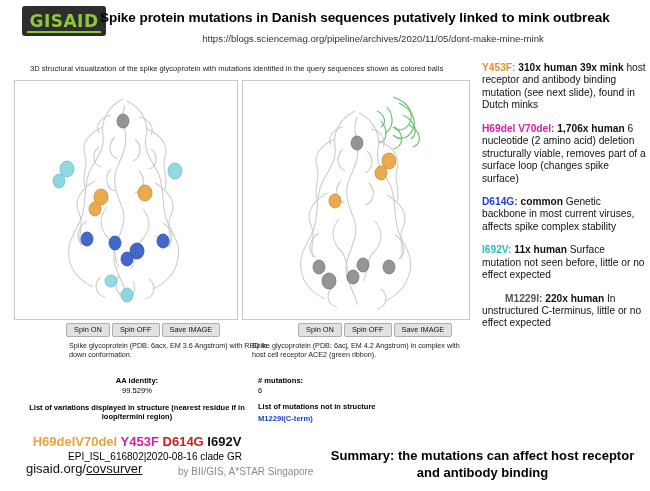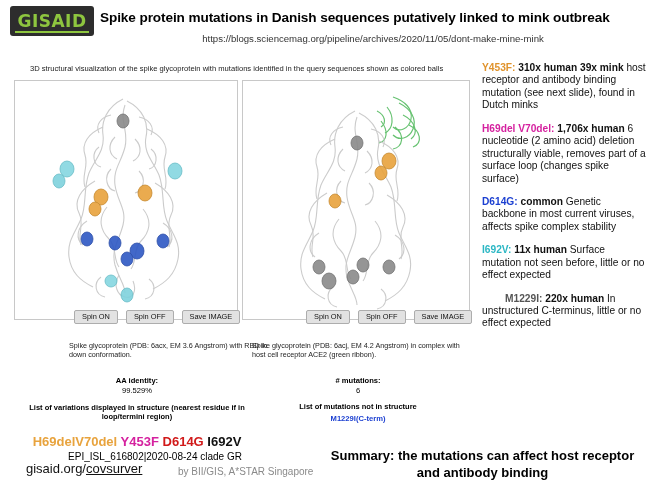--- a/index.html
+++ b/index.html
@@ -18,21 +18,21 @@
 
   
   .header {
     position: absolute;
     left: 0; top: 0;
     width: 650px;
     height: 52px;
   }
   .gisaid-logo {
     position: absolute;
-    left: 10px; top: 6px;
+    left: 22px; top: 6px;
     width: 84px; height: 30px;
     background: #2d2d2d;
     border-radius: 3px;
     display: flex;
     align-items: center;
     justify-content: center;
   }
   .gisaid-logo .g-text {
     font-family: "DejaVu Sans", sans-serif;
     font-weight: bold;
@@ -84,24 +84,23 @@
     height: 238px;
     border: 1px solid #c8c8c8;
     background: #ffffff;
     overflow: hidden;
   }
   .struct-box.left { left: 6px; width: 222px; }
   .struct-box.right { left: 234px; width: 226px; }
 
   .btn-row {
     position: absolute;
-    top: 252px;
+    top: 265px;
     display: flex;
-    gap: 8px;
-    margin-left: 8px;
+    gap: 2px;
   }
   .btn-row.left { left: 58px; }
   .btn-row.right { left: 290px; }
   .mini-btn {
     font-size: 7.4px;
     padding: 2px 7px;
     background: #e2e2e2;
     border: 1px solid #adadad;
     border-radius: 2px;
     color: #111;
@@ -143,21 +142,20 @@
   }
   .mut-list .m-orange { color: #e8a33d; }
   .mut-list .m-magenta { color: #d5219f; }
   .mut-list .m-red { color: #d11a1a; }
   .mut-list .m-black { color: #111; }
 
   .num-block {
     position: absolute;
     left: 250px; top: 318px;
     width: 200px;
-    text-align: center;
     font-size: 7.6px;
     line-height: 1.35;
   }
   .num-block .lbl { font-weight: bold; }
   .num-block .list-head2 {
     margin-top: 5px;
     font-weight: bold;
     font-size: 7.5px;
     line-height: 1.25;
   }
@@ -354,21 +352,21 @@
   </div>
 
   <div class="num-block">
     <div class="lbl"># mutations:</div>
     <div class="val">6</div>
     <div class="list-head2">List of mutations not in structure</div>
     <div class="m-blue">M1229I(C-term)</div>
   </div>
 
   <div class="eg-line">
-    <div>EPI_ISL_616802|2020-08-24 clade GR</div>
+    <div>EPI_ISL_616802|2020-08-16 clade GR</div>
   </div>
 </div>
 
 <div class="right-col">
 
   <div class="ann">
     <span class="mut orange">Y453F:</span>
     <span class="lead">310x human 39x mink</span>
     <span>host receptor and antibody binding mutation (see next slide), found in Dutch minks</span>
   </div>

